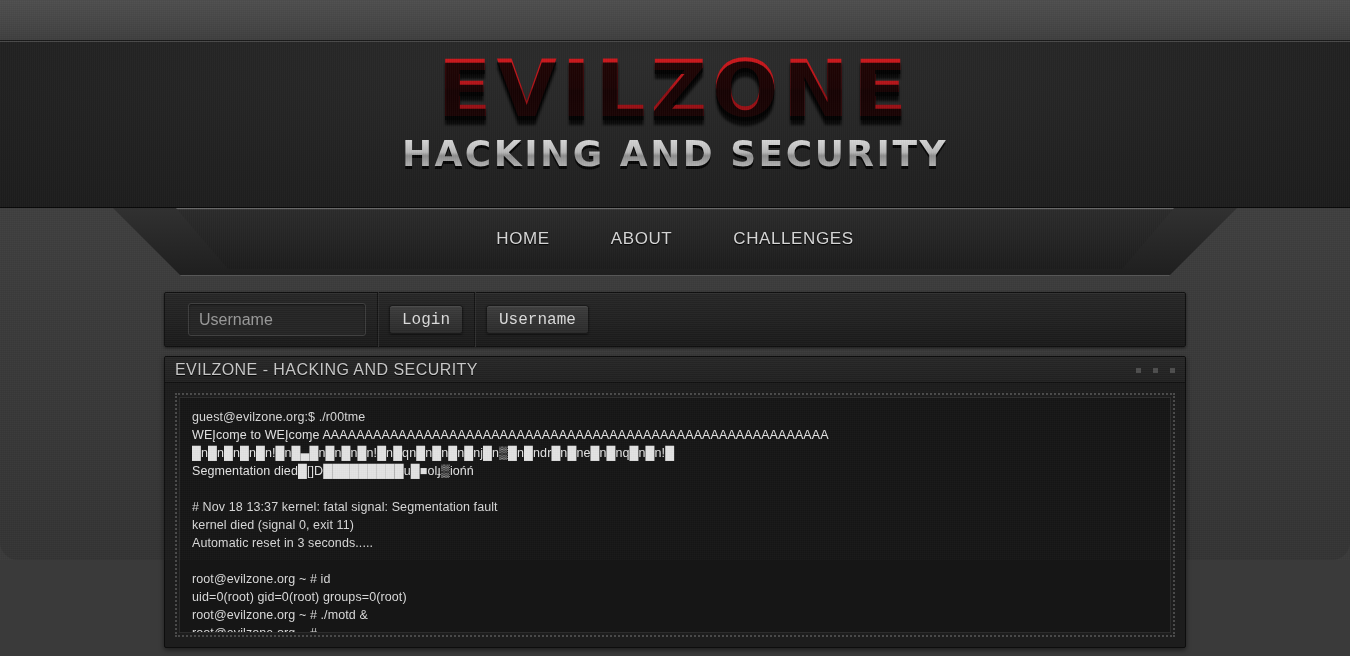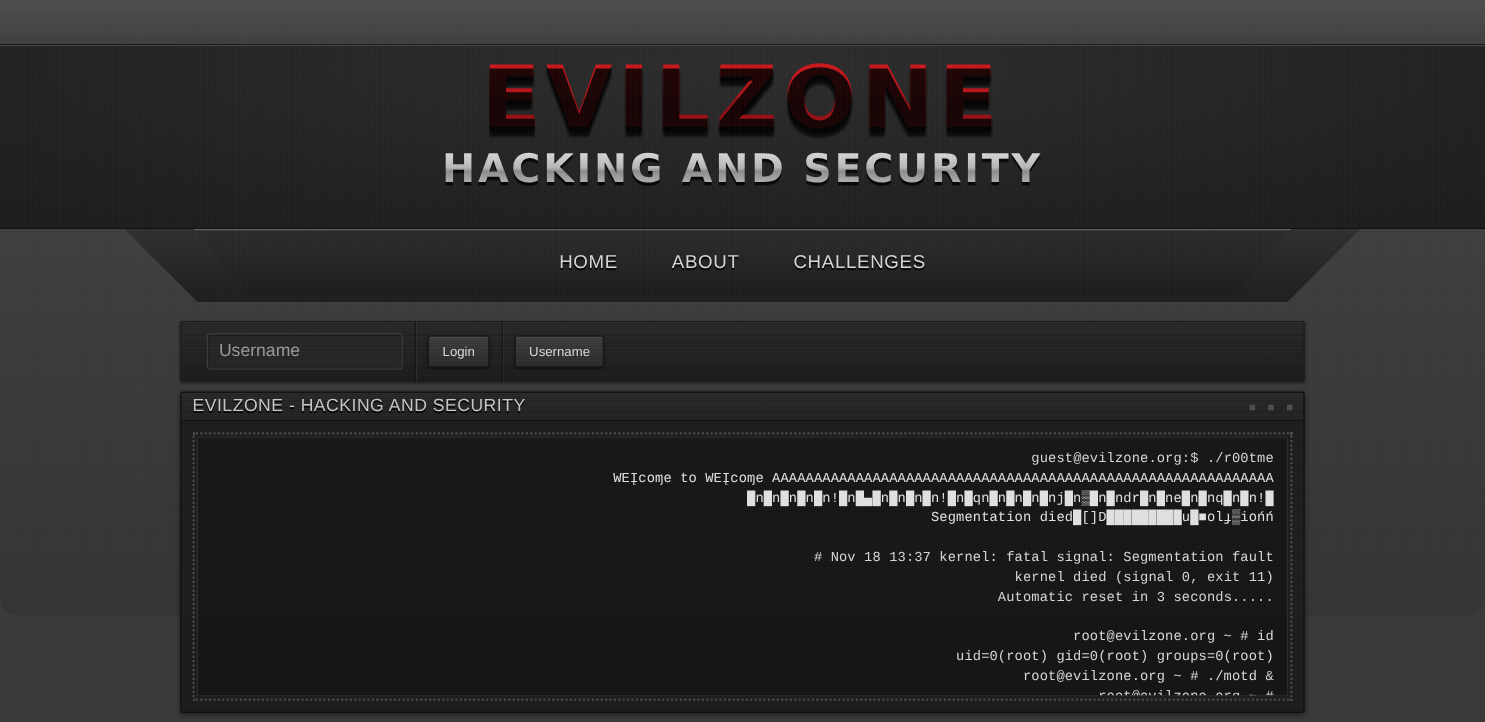--- a/index.html
+++ b/index.html
@@ -122,21 +122,21 @@
     box-shadow: inset 0 1px 0 rgba(255,255,255,.07);
   }
 
   #nav-links {
     position: absolute;
     left: 0; top: 0;
     width: 1350px; height: 61px;
     display: flex;
     align-items: center;
     justify-content: center;
-    gap: 29px;
+    gap: 41px;
     z-index: 4;
   }
 
   .nav-link {
     font-size: 17px;
     letter-spacing: .6px;
     color: #d5d5d5;
     text-decoration: none;
     padding: 4px 10px;
     text-shadow: 0 1px 1px #000;
@@ -188,22 +188,22 @@
   .txtfield::placeholder { color: #9a9a9a; }
 
   .btn {
     height: 29px;
     min-width: 56px;
     padding: 0 12px;
     background: linear-gradient(180deg, #3d3d3d 0%, #333 50%, #2a2a2a 100%);
     border: 1px solid #141414;
     border-radius: 3px;
     color: #dcdcdc;
-    font-family: Liberation Sans, sans-serif;
-    font-size: 12px;
+    font-family: Liberation Mono, monospace;
+    font-size: 16px;
     cursor: pointer;
     box-shadow: inset 0 1px 0 rgba(255,255,255,.08), 0 1px 2px rgba(0,0,0,.5);
   }
 
   
   #terminal {
     position: relative;
     margin-top: 9px;
     width: 1022px;
     height: 292px;
@@ -256,27 +256,26 @@
   #term-screen {
     width: 100%;
     height: 100%;
     background: #161616;
     border: 1px solid #2c2c2c;
     padding: 10px 12px;
     overflow: hidden;
   }
 
   .term-line {
-    font-family: Liberation Mono, monospace;
+    font-family: Liberation Sans, sans-serif;
     font-size: 12.5px;
     line-height: 18px;
     color: #d7d7d7;
     white-space: pre;
     letter-spacing: .1px;
-    text-align: right;
   }
   .term-line.blank { color: transparent; }
   .term-line.glitch { color: #e2e2e2; }
   .term-line.nowrap-clip { overflow: hidden; }
 </style>
 </head>
 <body>
 
 <div id="page" class="noise" data-interactable="false">
 

